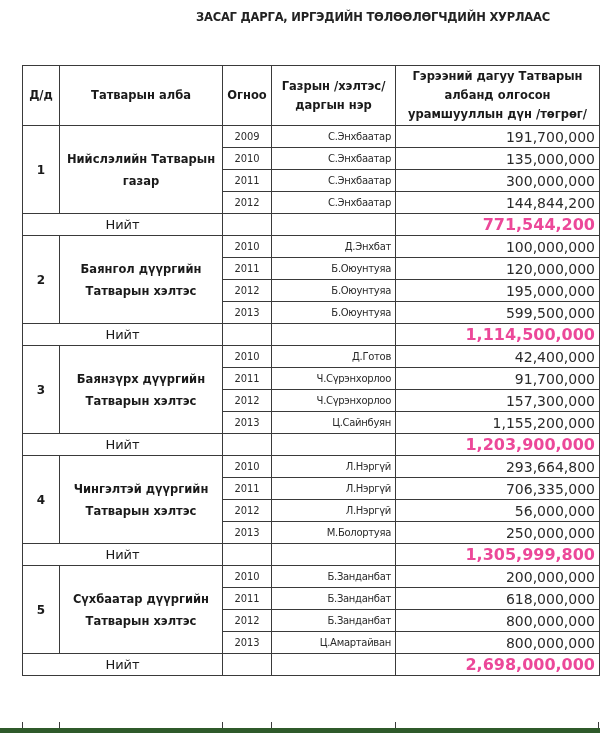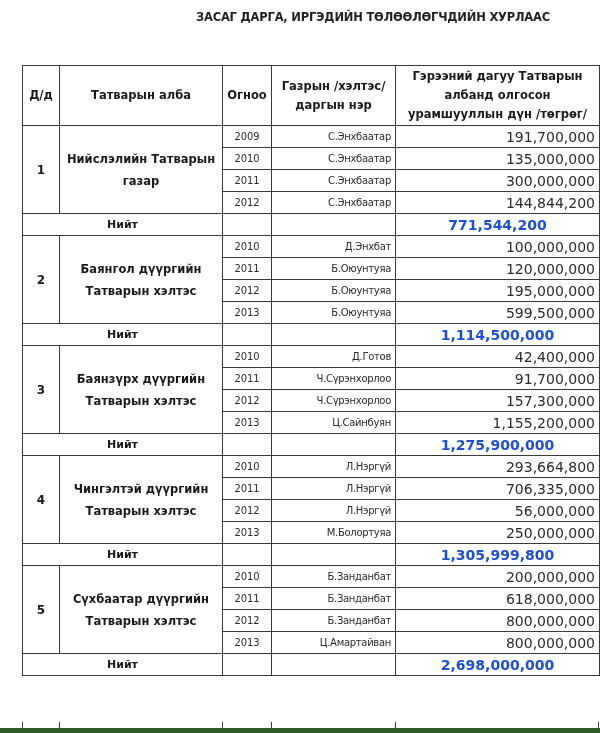--- a/index.html
+++ b/index.html
@@ -85,28 +85,28 @@
     }
     td.amt {
       text-align: right;
       font-size: 14px;
       color: #2a2a2a;
     }
     tr.data td { height: 21px; }
     tr.total td { height: 21px; }
     td.total-label {
       text-align: center;
-      font-weight: bold;
-      font-size: 11px;
+      font-weight: normal;
+      font-size: 13px;
     }
     td.total-amt {
-      text-align: center;
-      font-weight: bold;
-      font-size: 14px;
-      color: #1d4ed8;
+      text-align: right;
+      font-weight: bold;
+      font-size: 16px;
+      color: #ec4899;
     }
     .bottom-strip {
       position: absolute;
       left: 0;
       top: 728px;
       width: 600px;
       height: 5px;
       background: #2f5a2a;
     }
     .tail-row {
@@ -224,21 +224,21 @@
       </tr>
       <tr class="data">
         <td class="year">2013</td>
         <td class="name">Ц.Сайнбуян</td>
         <td class="amt">1,155,200,000</td>
       </tr>
       <tr class="total">
         <td class="total-label" colspan="2">Нийт</td>
         <td></td>
         <td></td>
-        <td class="total-amt">1,275,900,000</td>
+        <td class="total-amt">1,203,900,000</td>
       </tr>
       <tr class="data">
         <td class="no" rowspan="4">4</td>
         <td class="office" rowspan="4">Чингэлтэй дүүргийн Татварын хэлтэс</td>
         <td class="year">2010</td>
         <td class="name">Л.Нэргүй</td>
         <td class="amt">293,664,800</td>
       </tr>
       <tr class="data">
         <td class="year">2011</td>

